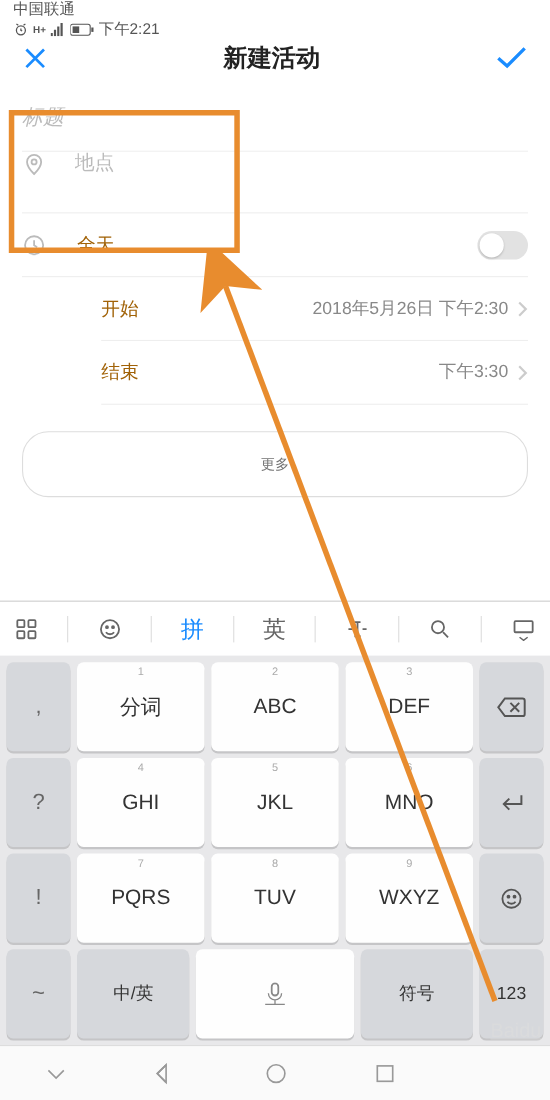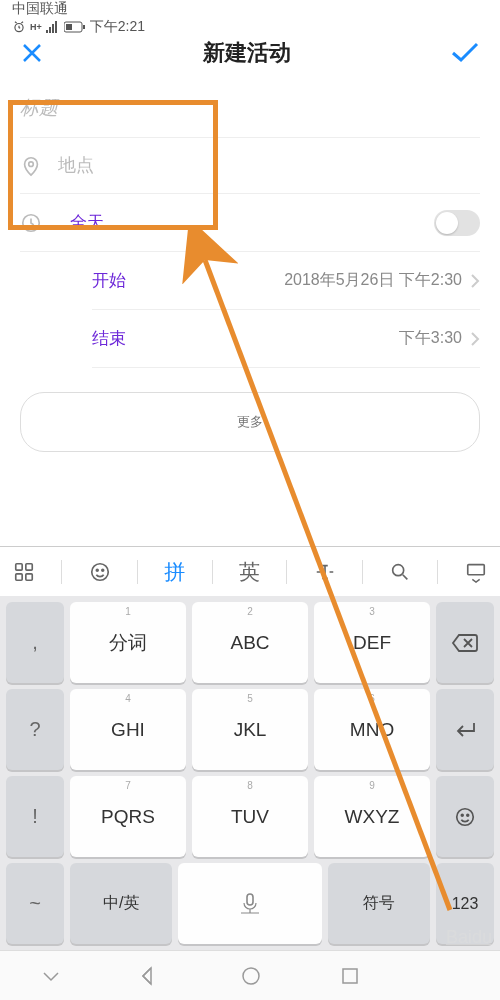--- a/index.html
+++ b/index.html
@@ -7,28 +7,28 @@
 .statusbar { height: 28px; display: flex; justify-content: space-between; padding: 0 12px; font-size: 14px; color: #555; flex-direction: column; }
 .statusbar .right { display: flex; align-items: center; gap: 4px; }
 .nav { height: 50px; display: flex; align-items: center; justify-content: space-between; padding: 0 20px; }
 .nav .title { font-size: 22px; color: #222; font-weight: 700; }
 .highlight-box { position: absolute; top: 100px; left: 8px; width: 210px; height: 130px; border: 5px solid #e88c2e; pointer-events: none; z-index: 5; }
 .form { padding: 0 20px; }
 .field { border-bottom: 1px solid #eee; }
 .title-input { height: 60px; display: flex; align-items: center; }
 .title-input input { border: none; font-size: 19px; color: #333; outline: none; width: 100%; font-style: italic; }
 .title-input input::placeholder { color: #bbb; }
-.loc-row { height: 56px; display: flex; align-items: center; gap: 16px; }
+.loc-row { height: 56px; display: flex; align-items: flex-start; gap: 26px; }
 .loc-icon { color: #bbb; }
 .loc-row input { border: none; font-size: 18px; color: #333; outline: none; flex: 1; }
 .loc-row input::placeholder { color: #bbb; }
 .row { height: 58px; display: flex; align-items: center; margin-left: 72px; border-bottom: 1px solid #eee; }
 .row.allday { margin-left: 0; }
 .row .icon-col { width: 50px; display: flex; align-items: center; color: #bbb; }
-.row-label { flex: 1; font-size: 17px; color: #6d28d9; }
+.row-label { flex: 1; font-size: 17px; color: #a16207; }
 .row-value { font-size: 16px; color: #888; margin-right: 8px; }
 .chevron { color: #ccc; }
 .toggle { width: 46px; height: 26px; background: #e2e2e2; border-radius: 13px; position: relative; }
 .toggle::after { content: ''; position: absolute; left: 2px; top: 2px; width: 22px; height: 22px; background: #fff; border-radius: 50%; box-shadow: 0 1px 2px rgba(0,0,0,.2); }
 .more-btn { margin: 24px 0 0 0; height: 60px; border: 1px solid #ddd; border-radius: 24px; display: flex; align-items: center; justify-content: center; color: #737373; font-size: 13px; }
 .keyboard-toolbar { position: absolute; bottom: 404px; left: 0; right: 0; height: 50px; border-top: 1px solid #ccc; background: #fff; display: flex; align-items: center; justify-content: space-around; }
 .kb-tool { color: #666; font-size: 20px; display: flex; align-items: center; justify-content: center; }
 .kb-tool.active { color: #1a8cff; }
 .sep { width: 1px; height: 24px; background: #ddd; }
 .keyboard { position: absolute; bottom: 50px; left: 0; right: 0; height: 354px; background: #e8e8ea; padding: 6px; display: flex; flex-direction: column; gap: 6px; }

